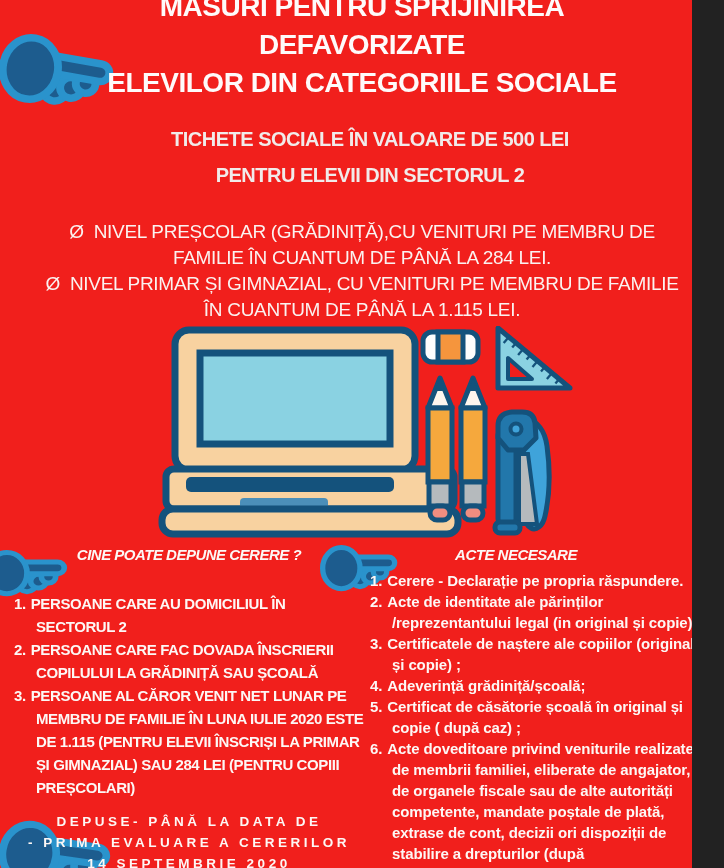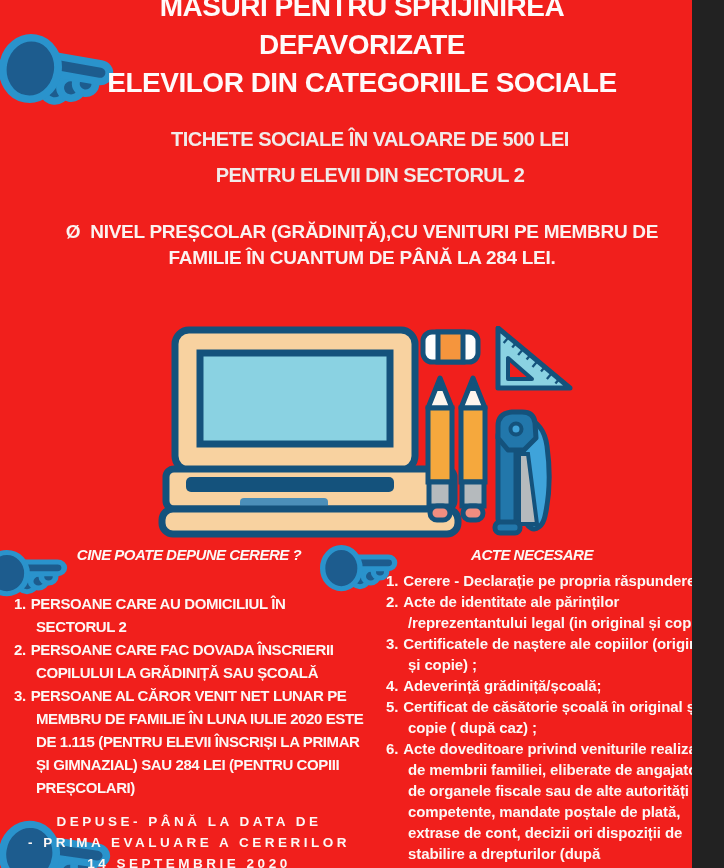--- a/index.html
+++ b/index.html
@@ -15,36 +15,36 @@
     text-align:center; color:#fefafa; font-weight:bold;
     font-size:28px; line-height:38px; letter-spacing:-0.5px;
   }
   .subtitle{
     position:absolute; top:121px; left:8px; width:724px;
     text-align:center; color:#f1ebea; font-weight:bold;
     font-size:20px; line-height:36px; letter-spacing:-0.5px;
   }
   .bullets{
     position:absolute; top:219px; left:42px; width:640px;
-    text-align:center; color:#fbf2f0; font-weight:bold;
+    text-align:center; color:#fbf2f0; font-weight:normal;
     font-size:19px; line-height:26px; letter-spacing:-0.3px;
   }
   .bullet-row .marker{ margin-right:10px; }
   
   .illustration{ position:absolute; left:140px; top:326px; }
   
   .hand{ position:absolute; }
   .hand-top{ left:-2px; top:34px; width:118px; height:84px; transform:rotate(10deg); }
   .hand-cine{ left:-16px; top:547px; width:86px; height:56px; }
   .hand-acte{ left:320px; top:542px; width:80px; height:56px; }
   .hand-bottom{ left:-2px; top:820px; width:115px; height:80px; transform:rotate(8deg); }
   
   .col{ position:absolute; top:546px; color:#fdf7f5; font-weight:bold; }
   .col-left{ left:14px; width:350px; }
-  .col-right{ left:386px; width:332px; }
+  .col-right{ left:370px; width:332px; }
   .col-heading{
     text-align:center; font-size:15px; letter-spacing:-0.5px; line-height:18px;font-style:italic;
   }
   .col-right .col-heading{ width:292px; }
   .col ol{ margin:0; padding:0; list-style:none; counter-reset:li; }
   .col-left ol{ margin-top:28px; }
   .col-right ol{ margin-top:6px; }
   .col li{
     counter-increment:li;
     padding-left:22px; text-indent:-22px;
@@ -107,20 +107,21 @@
   <div class="subtitle">
 
   <div>TICHETE SOCIALE ÎN VALOARE DE 500 LEI</div>
       <div>PENTRU ELEVII DIN SECTORUL 2</div>
     </div>
 
   <div class="bullets">
 
       <div class="bullet-row"><span class="marker">Ø</span><span>NIVEL PREȘCOLAR (GRĂDINIȚĂ),CU VENITURI PE MEMBRU DE FAMILIE ÎN CUANTUM DE PÂNĂ LA 284 LEI.</span></div>
 
+      <div class="bullet-row"><span class="marker">Ø</span><span>NIVEL PRIMAR ȘI GIMNAZIAL, CU VENITURI PE MEMBRU DE FAMILIE ÎN CUANTUM DE PÂNĂ LA 1.115 LEI.</span></div>
     </div>
 
   <svg class="illustration" width="440" height="215" viewBox="0 0 440 215">
 
     <g>
       <rect x="35" y="4" width="240" height="140" rx="14" fill="#f8d2a0" stroke="#14527c" stroke-width="7"></rect>
       <rect x="60" y="27" width="190" height="91" fill="#8ad2e2" stroke="#14527c" stroke-width="7"></rect>
       <rect x="26" y="143" width="288" height="40" rx="8" fill="#f8d2a0" stroke="#14527c" stroke-width="7"></rect>
       <rect x="46" y="151" width="208" height="15" rx="5" fill="#14527c"></rect>
       <rect x="100" y="172" width="88" height="13" rx="4" fill="#4b8fb9"></rect>

